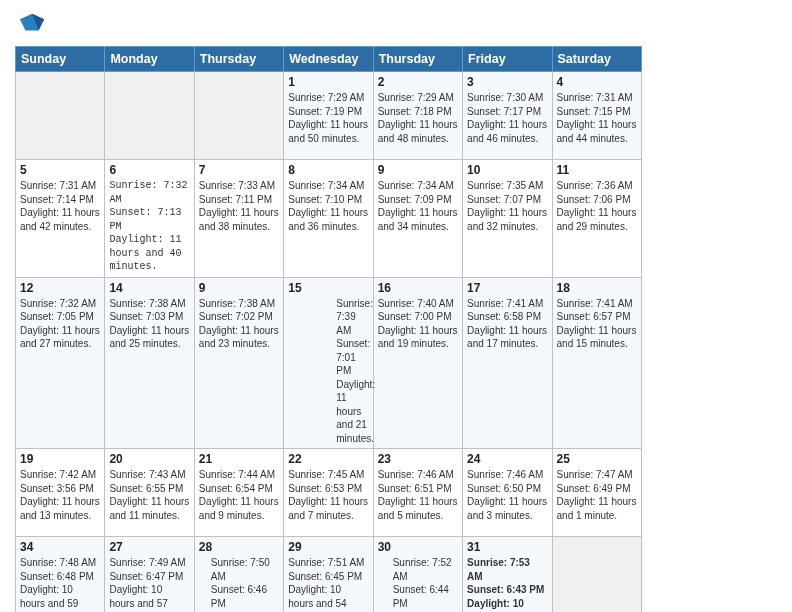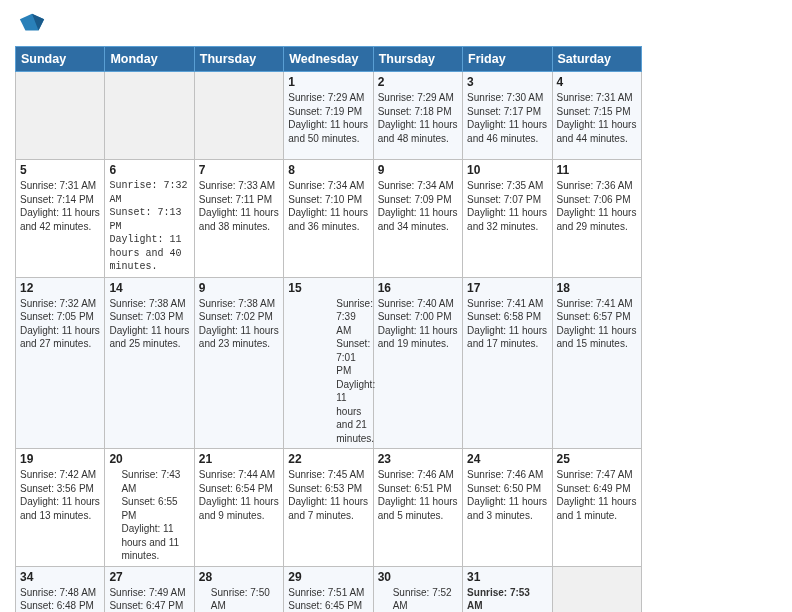--- a/index.html
+++ b/index.html
@@ -258,21 +258,21 @@
         </tr>
         <tr>
           <td>
             <span class="day-num">19</span>
             <div class="cell-info" style="white-space: pre-line;">Sunrise: 7:42 AM
 Sunset: 3:56 PM
 Daylight: 11 hours and 13 minutes.</div>
           </td>
           <td>
             <span class="day-num">20</span>
-            <div class="cell-info" style="white-space: pre-line; margin-left: 12px;">Sunrise: 7:43 AM
+            <div class="cell-info" style="white-space: pre-line;">Sunrise: 7:43 AM
 Sunset: 6:55 PM
 Daylight: 11 hours and 11 minutes.</div>
           </td>
           <td>
             <span class="day-num">21</span>
             <div class="cell-info" style="white-space: pre-line;">Sunrise: 7:44 AM
 Sunset: 6:54 PM
 Daylight: 11 hours and 9 minutes.</div>
           </td>
           <td>

